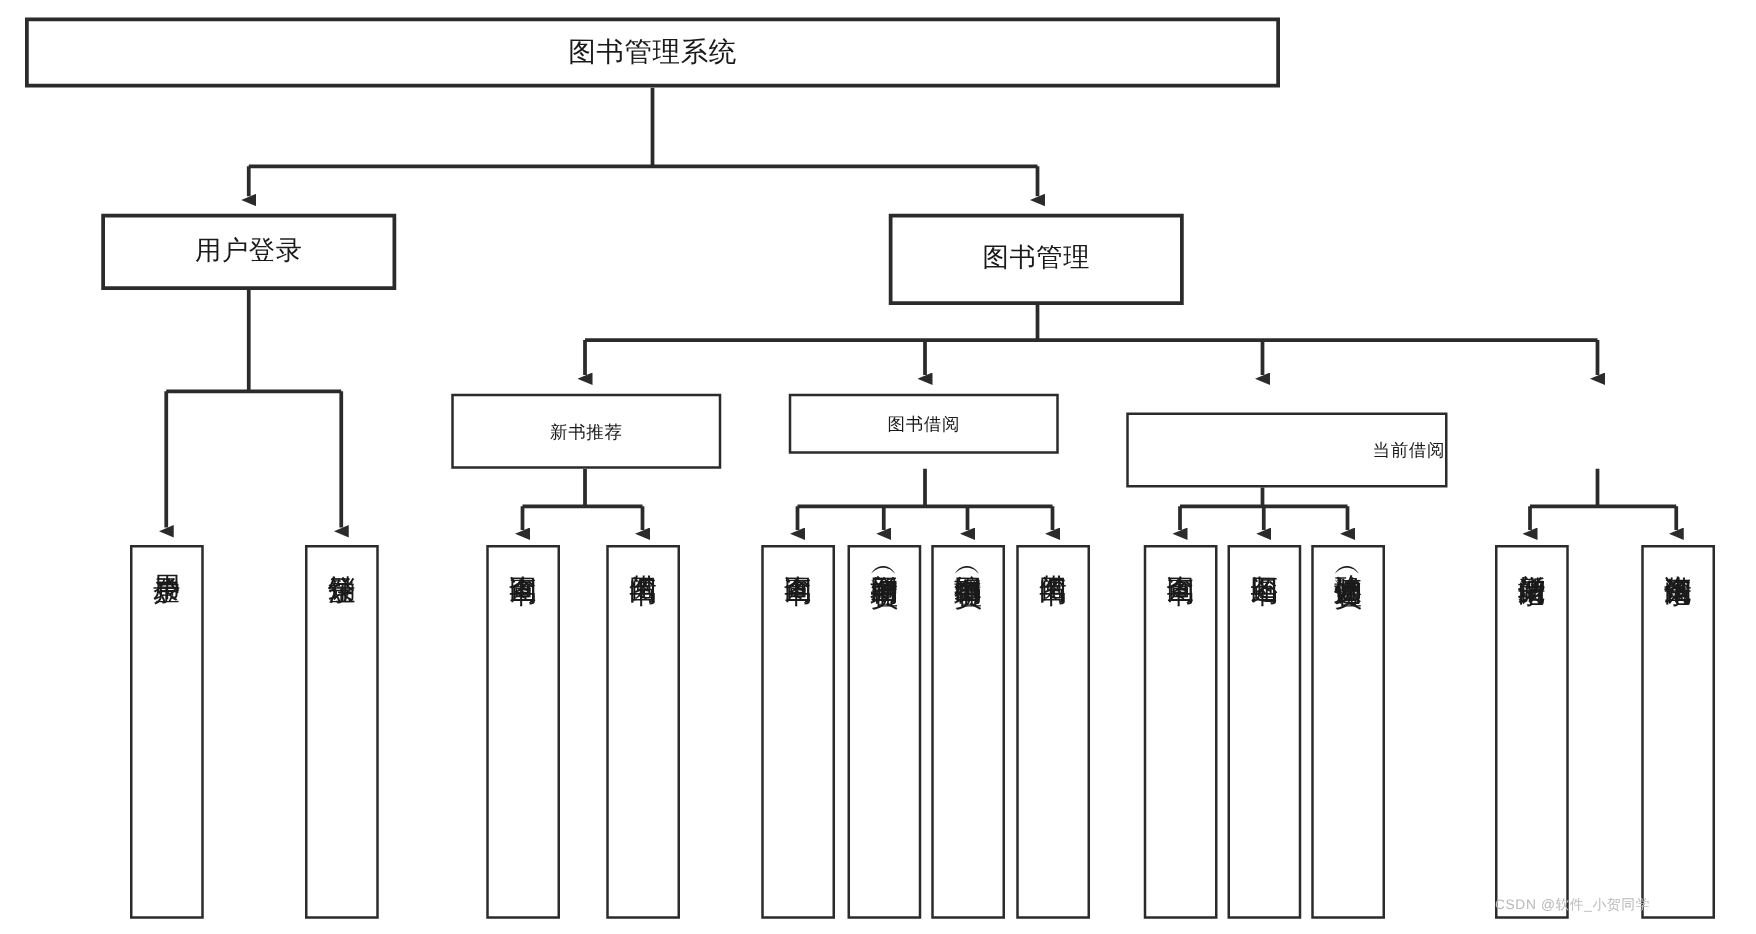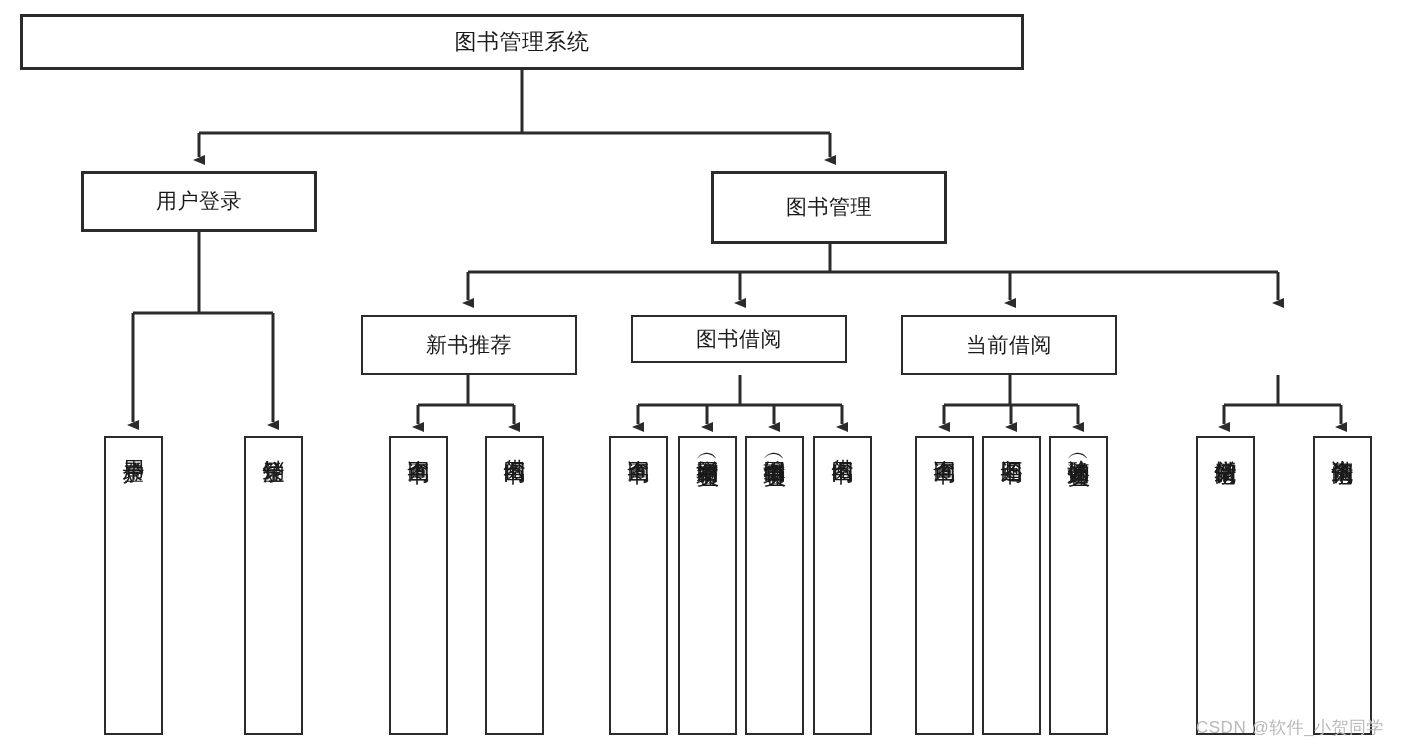--- a/index.html
+++ b/index.html
@@ -42,21 +42,21 @@
     border-width: 3px;
   }
   .node-label {
     font-size: 21px;
     line-height: 1.15;
     letter-spacing: 0.5px;
     white-space: nowrap;
   }
   .node.root .node-label { font-size: 22px; }
   .node.lvl2 .node-label { font-size: 21px; }
-  .node.lvl3 .node-label { font-size: 21px; }
+  .node.lvl3 .node-label { font-size: 14px; }
   .leaf {
     position: absolute;
     box-sizing: border-box;
     background: #ffffff;
     border: 2px solid #2b2b2b;
     display: flex;
     align-items: flex-start;
     justify-content: center;
     overflow: hidden;
   }
@@ -65,21 +65,21 @@
     text-orientation: upright;
     font-size: 22px;
     line-height: 1.08;
     letter-spacing: 1px;
     color: #1a1a1a;
     white-space: nowrap;
     margin-top: 4px;
   }
   .watermark {
     position: absolute;
-    font-size: 17px;
+    font-size: 11px;
     color: #b9b9b9;
     white-space: nowrap;
     letter-spacing: 0.5px;
   }
 </style>
 </head>
 <body>
 
 <div id="canvas">
 
@@ -144,21 +144,21 @@
   </div>
 
   <div class="node lvl3" style="left:361px; top:315px; width:216px; height:60px;">
     <span class="node-label">新书推荐</span>
   </div>
 
   <div class="node lvl3" style="left:631px; top:315px; width:216px; height:48px;">
     <span class="node-label">图书借阅</span>
   </div>
 
-  <div class="node lvl3" style="left:901px; top:315px; width:216px; height:60px;">
+  <div class="node lvl3" style="left:901px; top:330px; width:257px; height:60px;justify-content:flex-end;">
     <span class="node-label">当前借阅</span>
   </div>
 
 
   <div class="leaf" style="left:104px; top:436px; width:59px; height:299px;">
     <span class="leaf-label">用户登录</span>
   </div>
   <div class="leaf" style="left:244px; top:436px; width:59px; height:299px;">
     <span class="leaf-label">注销登录</span>
   </div>

